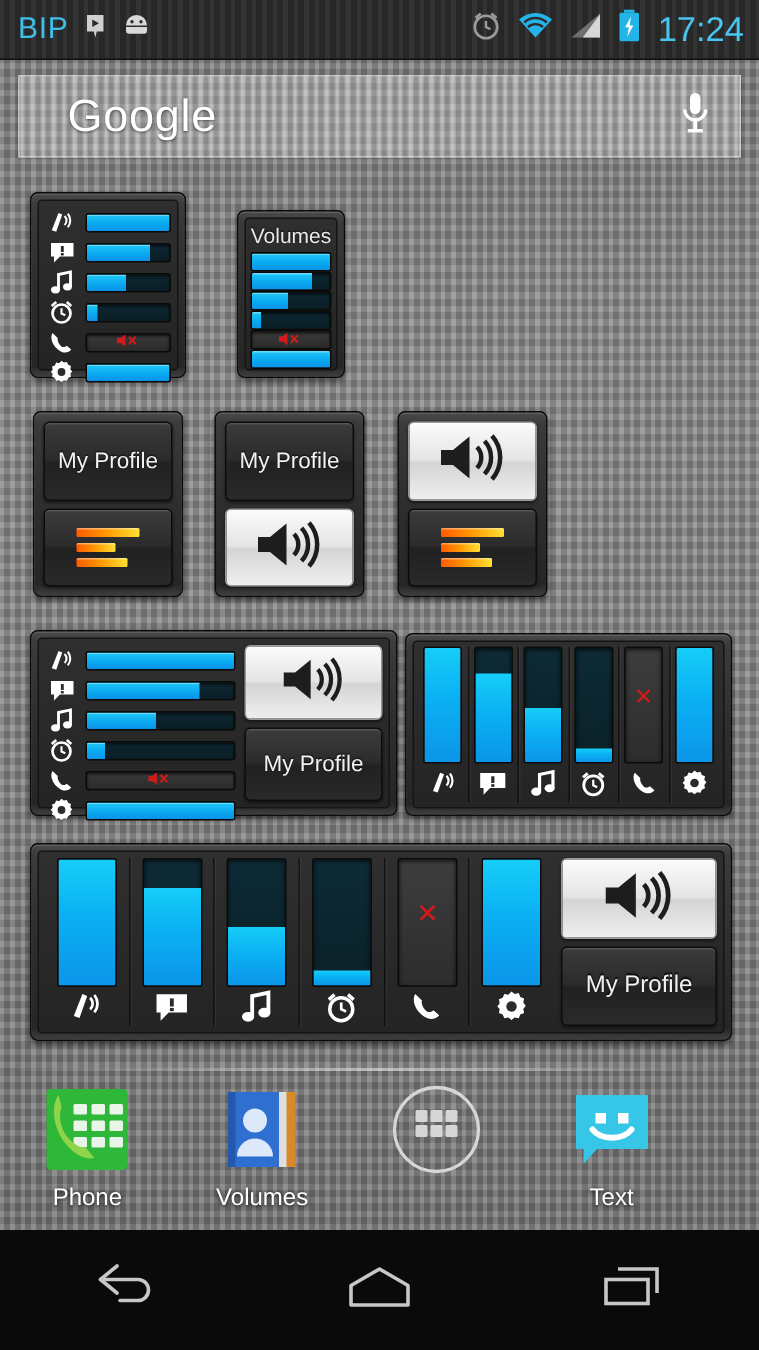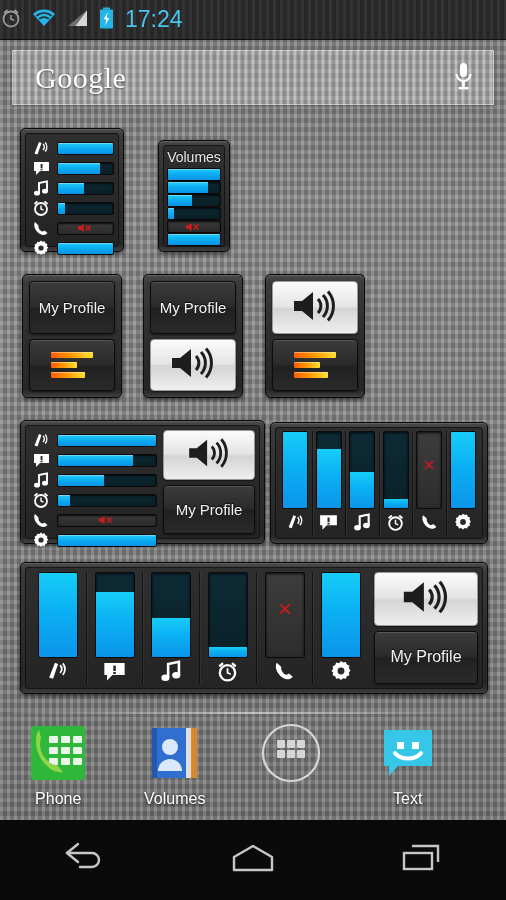--- a/index.html
+++ b/index.html
@@ -22,37 +22,37 @@
 
   
   #statusbar{
     position:absolute; left:0; top:0; width:506px; height:40px;
     background:#2c2c2c;
     background-image:repeating-linear-gradient(90deg, rgba(255,255,255,.035) 0 3px, rgba(0,0,0,.12) 3px 7px);
     display:flex; align-items:center; color:#29b6e8; z-index:40;
     border-bottom:1px solid #111;
   }
   #statusbar .left{ display:flex; align-items:center; gap:9px; padding-left:12px; flex:1;}
-  #statusbar .right{ display:flex; align-items:center; gap:9px; }
+  #statusbar .right{ display:flex; align-items:center; gap:9px; padding-right:10px;}
   .sb-text{ font-size:20px; letter-spacing:.5px; color:#3fc0ea; }
   .clock{ font-size:23px; color:#48c6ef; letter-spacing:0px; margin-left:2px;}
   .sb-ico{ display:block; }
 
   
   #searchbar{
     position:absolute; left:12px; top:50px; width:482px; height:55px;
     border:1px solid rgba(255,255,255,.45);
     background:rgba(255,255,255,.26);
     background-image:repeating-linear-gradient(90deg, rgba(255,255,255,.18) 0 3px, rgba(0,0,0,.05) 3px 7px);
     display:flex; align-items:center; z-index:30;
     box-shadow:0 1px 2px rgba(0,0,0,.35);
   }
   #searchbar .glabel{
-    font-family:Liberation Serif, serif;
-    font-size:30px; color:#fff; margin-left:22px;
+    font-family:Liberation Sans, sans-serif;
+    font-size:30px; color:#fff; margin-left:32px;
     text-shadow:0 1px 2px rgba(0,0,0,.55); letter-spacing:.5px;
   }
   #searchbar .mic{ margin-left:auto; margin-right:18px; }
 
   
   .widget{
     position:absolute; z-index:20;
     border-radius:5px;
     border:1px solid #0b0b0b;
     background:linear-gradient(180deg,#4a4a4a 0%, #3b3b3b 6%, #2e2e2e 50%, #262626 94%, #3f3f3f 100%);
@@ -142,20 +142,37 @@
     background:#0a0a0a; display:flex; align-items:center; justify-content:space-around; z-index:45;
   }
   .navbtn{ width:90px; height:58px; display:flex; align-items:center; justify-content:center; }
 </style>
 </head>
 <body>
 
 <div id="wallpaper"></div>
 
 <div id="statusbar">
+  <div class="left">
+    <span class="sb-text">BIP</span>
+    <span class="sb-ico">
+      <svg width="17" height="19" viewBox="0 0 17 19">
+          <path d="M3 2 L14 2 L14 13 L9.5 13 L8.5 17 L7.5 13 L3 13 Z" fill="#cfcfcf"></path>
+          <path d="M6.5 5 L6.5 10 L11 7.5 Z" fill="#2c2c2c"></path>
+        </svg>
+    </span>
+    <span class="sb-ico">
+      <svg width="20" height="15" viewBox="0 0 20 15">
+          <path d="M3 7 a7 7 0 0 1 14 0 z" fill="#d8d8d8"></path>
+          <circle cx="7" cy="4.5" r="1.1" fill="#2c2c2c"></circle>
+          <circle cx="13" cy="4.5" r="1.1" fill="#2c2c2c"></circle>
+          <path d="M3 8 h14 v2.5 a2 2 0 0 1 -2 2 h-10 a2 2 0 0 1 -2 -2 z" fill="#d8d8d8"></path>
+        </svg>
+    </span>
+  </div>
   <div class="right">
     <span class="sb-ico">
       <svg width="22" height="22" viewBox="0 0 22 22">
           <circle cx="11" cy="12" r="7.5" fill="none" stroke="#9a9a9a" stroke-width="1.8"></circle>
           <path d="M11 8 L11 12 L14 13.5" stroke="#9a9a9a" stroke-width="1.6" fill="none"></path>
           <path d="M4 6 L7.5 3" stroke="#9a9a9a" stroke-width="1.8"></path>
           <path d="M18 6 L14.5 3" stroke="#9a9a9a" stroke-width="1.8"></path>
         </svg>
     </span>
     <span class="sb-ico">

